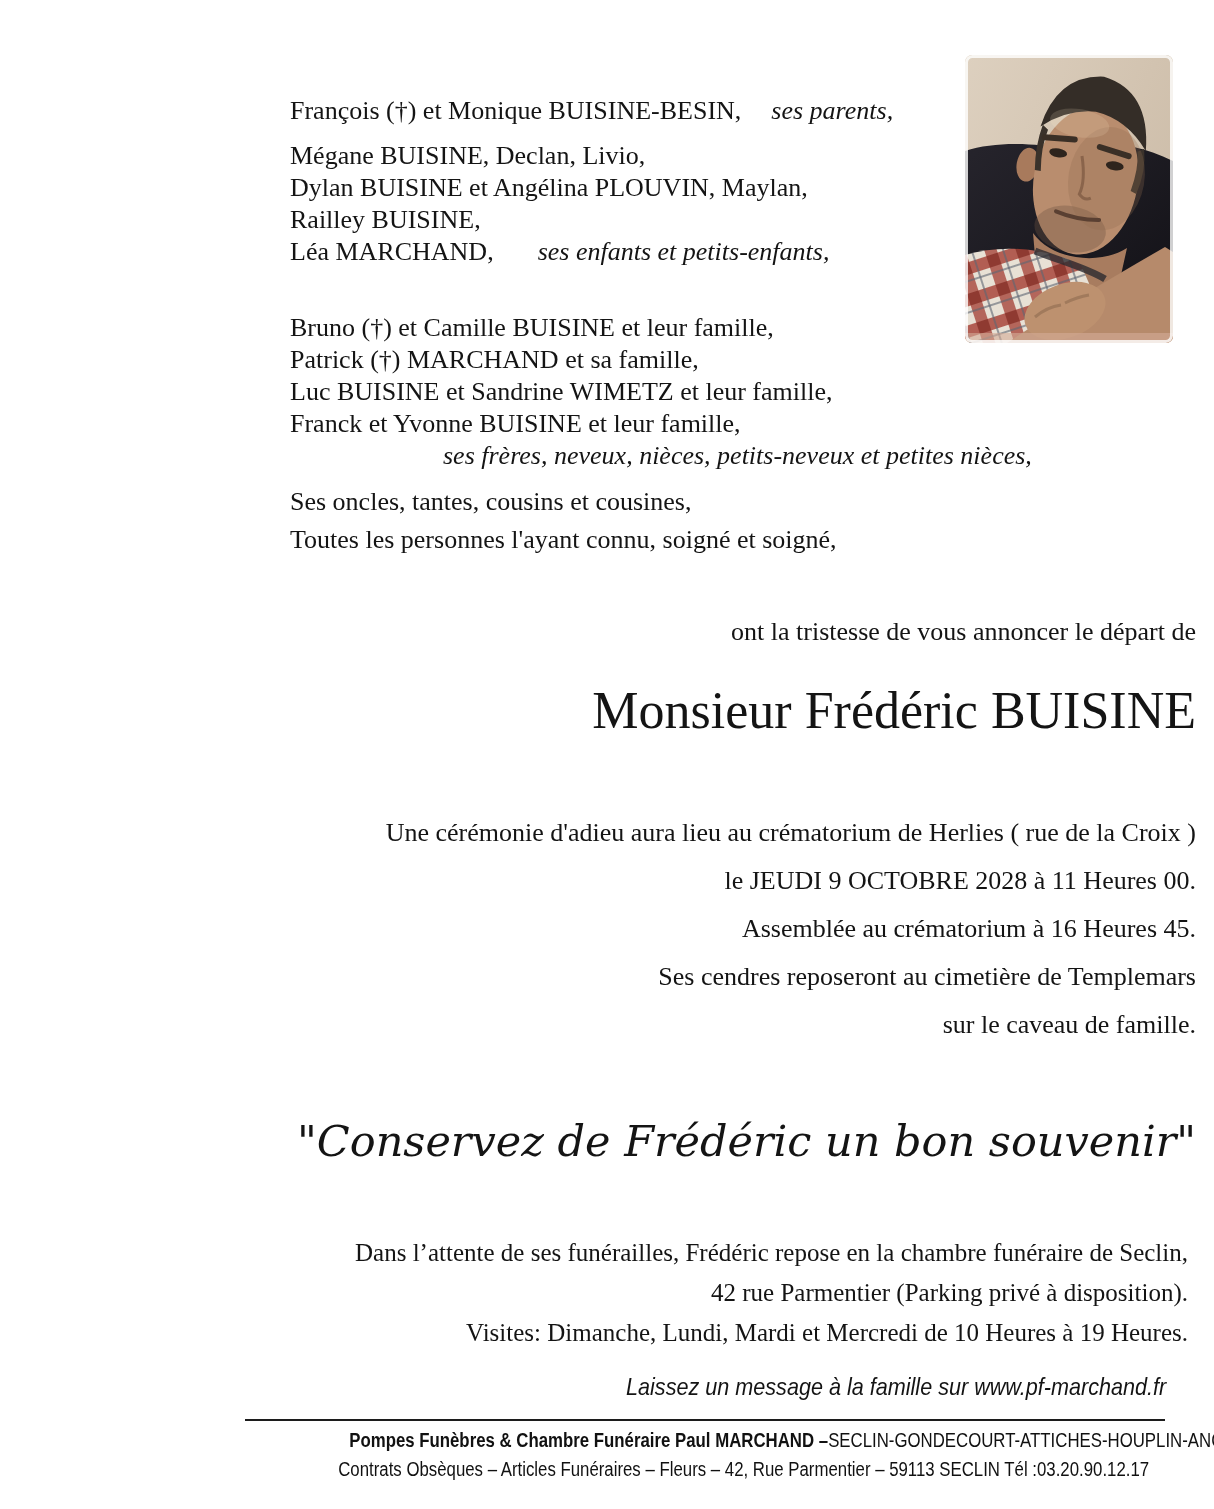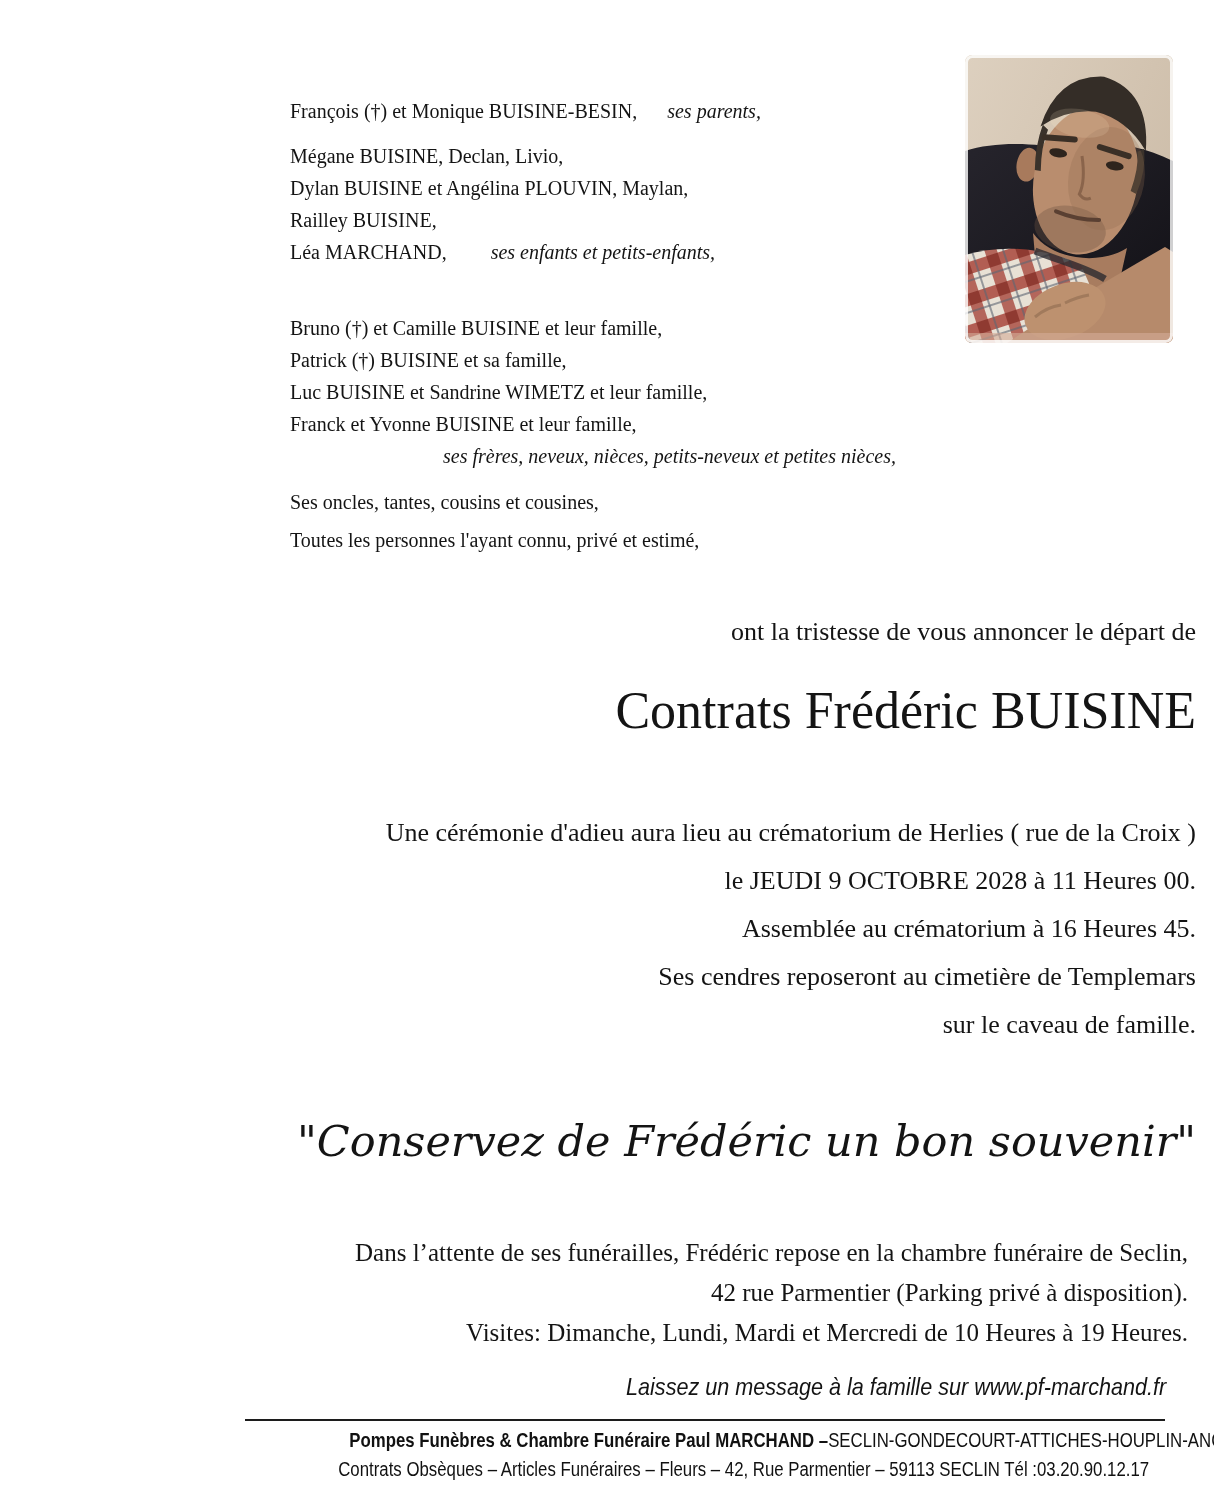--- a/index.html
+++ b/index.html
@@ -6,21 +6,21 @@
   .page{
     position:relative;
     width:1214px;
     height:1509px;
     background:#ffffff;
     font-family:"Liberation Serif", serif;
     color:#141414;
     overflow:hidden;
   }
   .abs{position:absolute;}
-  .fam{font-size:20px;line-height:32px;white-space:nowrap;}
+  .fam{font-size:26px;line-height:32px;white-space:nowrap;}
   .fam p{margin:0;}
   .gap{display:inline-block;width:30px;}
   .gap2{display:inline-block;width:44px;}
   .rel-indent{padding-left:153px;}
   em{font-style:italic;}
   .centered{left:261px;width:935px;text-align:right;}
   #announcement{top:616px;font-size:26px;line-height:32px;}
   #deceased-name{top:680px;font-size:52px;line-height:62px;}
   #ceremony{top:809px;font-size:26px;line-height:48px;}
   #ceremony p{margin:0;}
@@ -116,37 +116,37 @@
 
   <div class="abs fam" id="children">
     <p>Mégane BUISINE, Declan, Livio,</p>
     <p>Dylan BUISINE et Angélina PLOUVIN, Maylan,</p>
     <p>Railley BUISINE,</p>
     <p><span>Léa MARCHAND,</span><span class="gap2"></span><em>ses enfants et petits-enfants,</em></p>
   </div>
 
   <div class="abs fam" id="siblings">
     <p>Bruno (†) et Camille BUISINE et leur famille,</p>
-    <p>Patrick (†) BUISINE et sa famille,</p>
+    <p>Patrick (†) MARCHAND et sa famille,</p>
     <p>Luc BUISINE et Sandrine WIMETZ et leur famille,</p>
     <p>Franck et Yvonne BUISINE et leur famille,</p>
     <p class="rel-indent"><em>ses frères, neveux, nièces, petits-neveux et petites nièces,</em></p>
   </div>
 
   <div class="abs fam" id="uncles">
     <p>Ses oncles, tantes, cousins et cousines,</p>
   </div>
 
   <div class="abs fam" id="others">
-    <p>Toutes les personnes l'ayant connu, privé et estimé,</p>
+    <p>Toutes les personnes l'ayant connu, soigné et soigné,</p>
   </div>
 
   <div class="abs centered" id="announcement">ont la tristesse de vous annoncer le départ de</div>
 
-  <div class="abs centered" id="deceased-name">Contrats Frédéric BUISINE</div>
+  <div class="abs centered" id="deceased-name">Monsieur Frédéric BUISINE</div>
 
   <div class="abs centered" id="ceremony">
     <p>Une cérémonie d'adieu aura lieu au crématorium de Herlies ( rue de la Croix )</p>
     <p>le JEUDI 9 OCTOBRE 2028 à 11 Heures 00.</p>
     <p>Assemblée au crématorium à 16 Heures 45.</p>
     <p>Ses cendres reposeront au cimetière de Templemars</p>
     <p>sur le caveau de famille.</p>
   </div>
 
   <div class="abs centered" id="quote">"Conservez de Frédéric un bon souvenir"</div>

